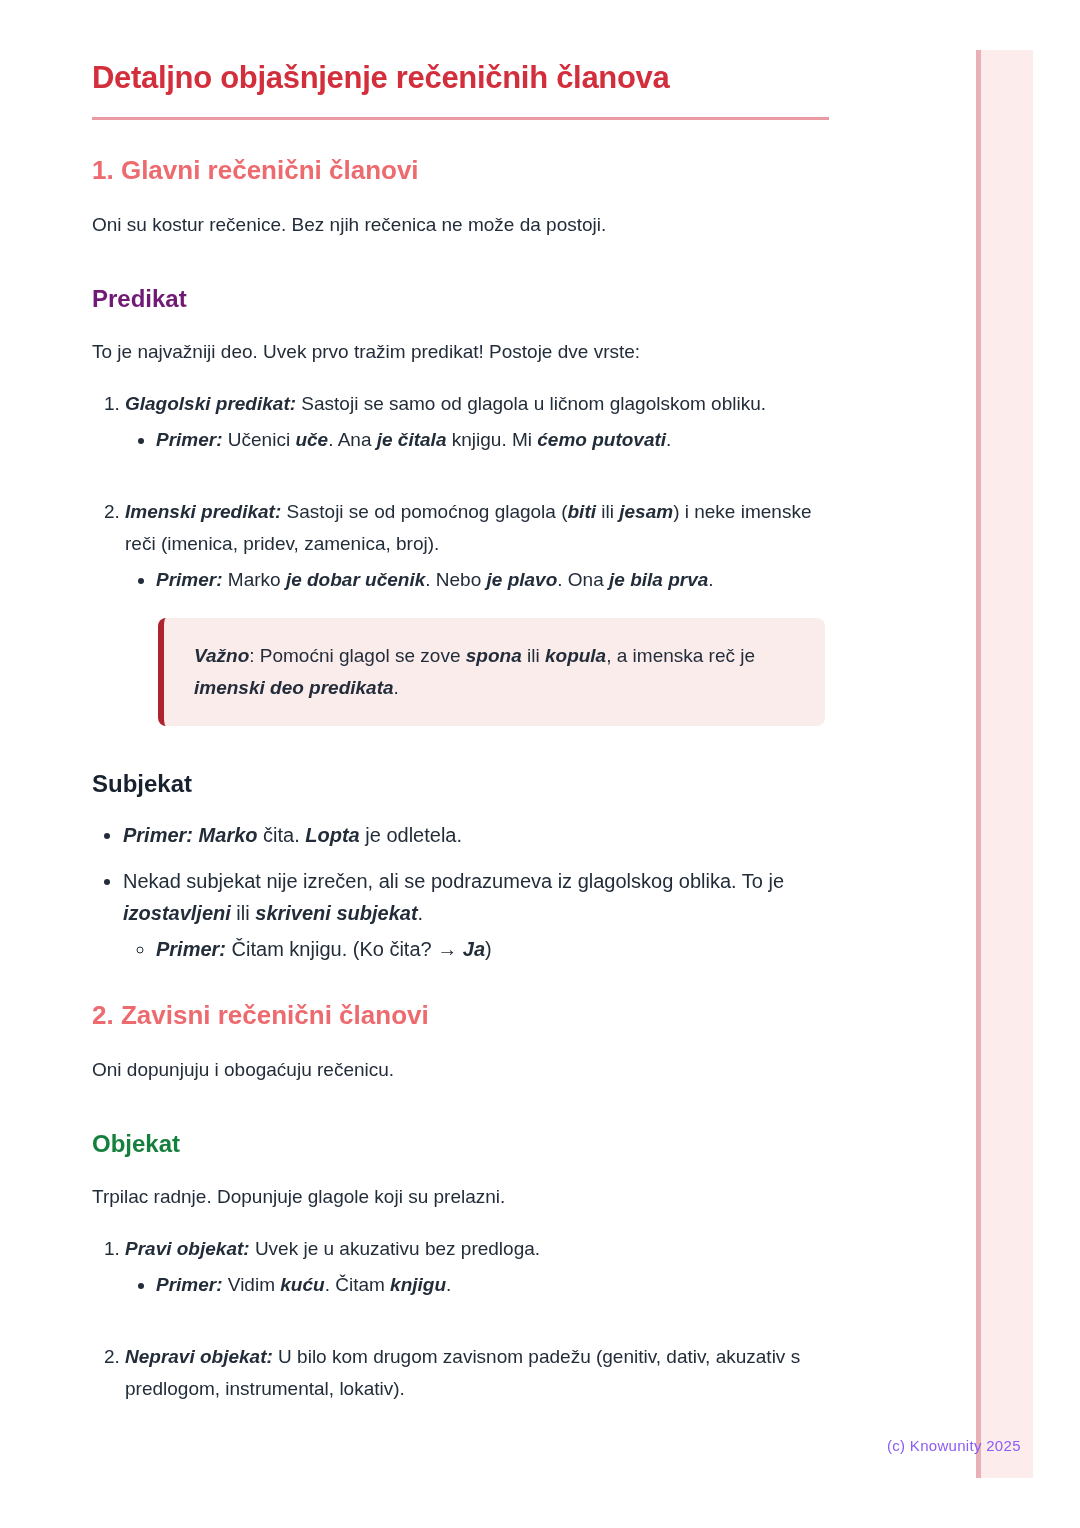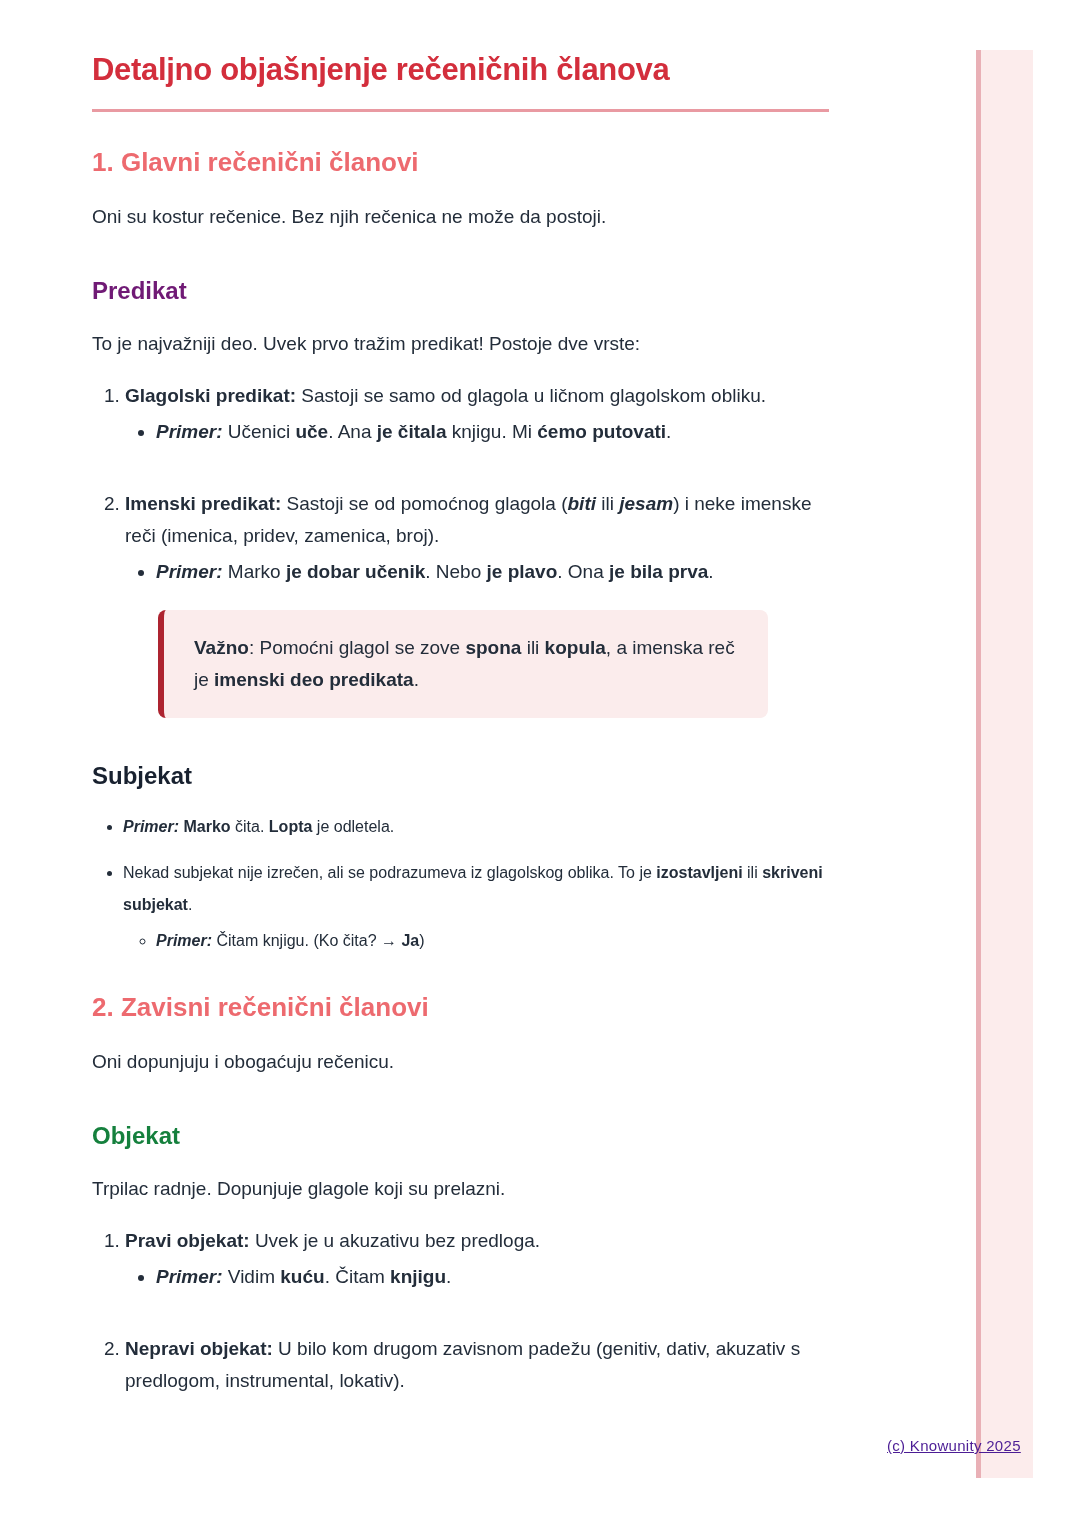--- a/index.html
+++ b/index.html
@@ -7,47 +7,47 @@
     width:1080px;height:1528px;background:#ffffff;position:relative;overflow:hidden;
     font-family:"Liberation Sans","DejaVu Sans",sans-serif;color:#232d3a;
   }
   .side-strip{
     position:absolute;left:976px;top:50px;width:57px;height:1428px;
     box-sizing:border-box;z-index:1;
   }
   .footer-credit{
     position:absolute;top:1437px;left:887px;font-size:15px;letter-spacing:.3px;z-index:2;
   }
-  .content{position:absolute;left:92px;top:0;width:737px;z-index:2;}
+  .content{position:absolute;left:92px;top:8px;width:737px;z-index:2;}
   h1{
     margin:50px 0 0;font-size:31px;line-height:39px;font-weight:700;letter-spacing:-.3px;
     padding-bottom:20px;border-bottom:3px solid #e99aa2;
   }
   h2{margin:34px 0 0;font-size:26px;line-height:33px;font-weight:700;}
   h3{margin:42px 0 0;font-size:24px;line-height:31px;font-weight:700;color:#18212f;}
   p.lead{margin:22px 0 0;font-size:19px;line-height:32px;}
   ol.num{margin:20px 0 0;padding-left:33px;font-size:19px;line-height:32px;}
   ol.num>li+li{margin-top:40px;}
-  ul.top-bullets{margin:20px 0 0;padding-left:31px;font-size:16px;line-height:32px;list-style-type:disc;}
+  ul.top-bullets{margin:20px 0 0;padding-left:31px;font-size:20px;line-height:32px;list-style-type:disc;}
   ul.top-bullets>li+li{margin-top:14px;}
   ul.sub-bullets{margin:4px 0 0;padding-left:31px;list-style-type:disc;}
   ul.sub-bullets.hollow{list-style-type:circle;padding-left:33px;}
   .callout{
-    margin:22px 0 0 66px;width:610px;box-sizing:border-box;
+    margin:22px 0 0 66px;width:667px;box-sizing:border-box;
     border-radius:8px;padding:22px 30px;font-size:19px;line-height:32px;
   }
-  .b{font-weight:700;}
+  .b{font-weight:700;font-style:italic;}
   .i{font-style:italic;font-weight:bold;}
 </style>
 </head>
 <body style="color: rgb(35, 45, 58);">
 
 <div class="side-strip" style="background: rgb(252, 236, 236); border-left: 5px solid rgb(233, 176, 182);"></div>
 
-<div class="footer-credit" style="color: #4c1d95; text-decoration: underline;">(c) Knowunity 2025</div>
+<div class="footer-credit" style="color: #8b5cf6;">(c) Knowunity 2025</div>
 
 <div class="content">
 
   <h1 style="color: rgb(211, 46, 60); border-bottom-color: rgb(233, 154, 162);">Detaljno objašnjenje rečeničnih članova</h1>
 
   <h2 class="sec" style="color: rgb(237, 106, 111);">1. Glavni rečenični članovi</h2>
   <p class="lead">Oni su kostur rečenice. Bez njih rečenica ne može da postoji.</p>
 
   <h3 style="color: #701a75;">Predikat</h3>
   <p class="lead">To je najvažniji deo. Uvek prvo tražim predikat! Postoje dve vrste:</p>

